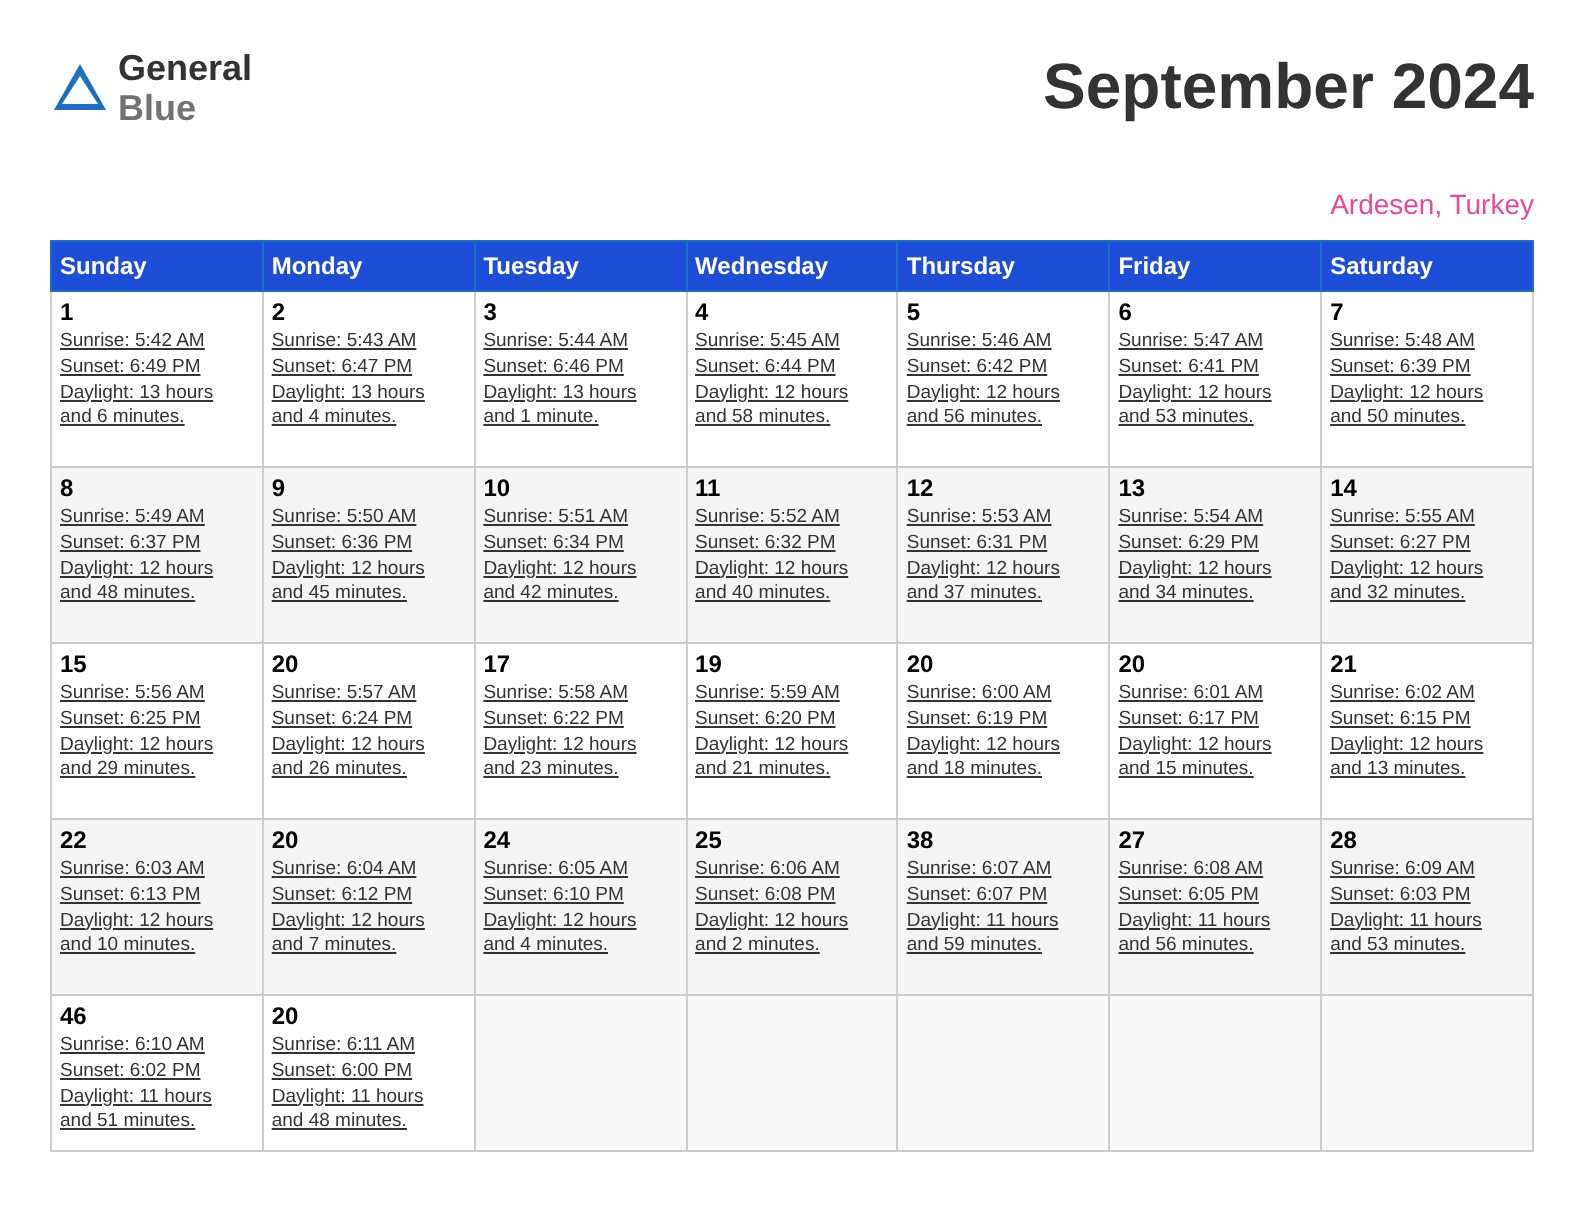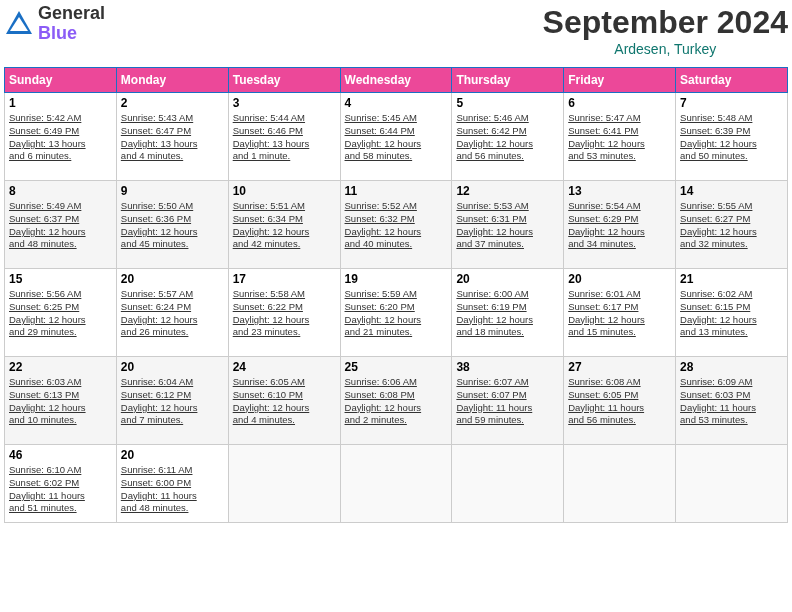--- a/index.html
+++ b/index.html
@@ -7,21 +7,21 @@
       font-family: Arial, sans-serif;
       background: #fff;
       width: 792px;
       height: 612px;
       overflow: hidden;
       font-size: 11px;
     }
     .page {
       width: 792px;
       height: 436px;
-      padding: 4px;
+      padding: 25px;
       display: flex;
       flex-direction: column;
     }
     .header {
       display: flex;
       justify-content: space-between;
       align-items: flex-start;
       margin-bottom: 10px;
     }
     .logo {
@@ -34,47 +34,48 @@
       line-height: 1.1;
     }
     .logo-general {
       font-size: 18px;
       font-weight: bold;
       color: #333;
     }
     .logo-blue {
       font-size: 18px;
       font-weight: bold;
-      color: #8b5cf6;
+      color: #737373;
     }
     .logo-icon {
       width: 30px;
       height: 30px;
       margin-right: 4px;
     }
     .title-area {
-      text-align: center;
+      text-align: right;
     }
     .month-title {
       font-size: 32px;
       font-weight: bold;
       color: #333;
     }
     .location {
       font-size: 14px;
-      color: #0f766e;
+      color: #ec4899;
+      margin-top: 32px;
     }
     .calendar {
       flex: 1;
       border-collapse: collapse;
       width: 100%;
       table-layout: fixed;
     }
     .calendar th {
-      background: #ec4899;
+      background: #1d4ed8;
       color: #fff;
       padding: 5px 4px;
       text-align: left;
       font-size: 12px;
       font-weight: bold;
       border: 1px solid #1a6fc4;
     }
     .calendar td {
       border: 1px solid #ccc;
       vertical-align: top;

